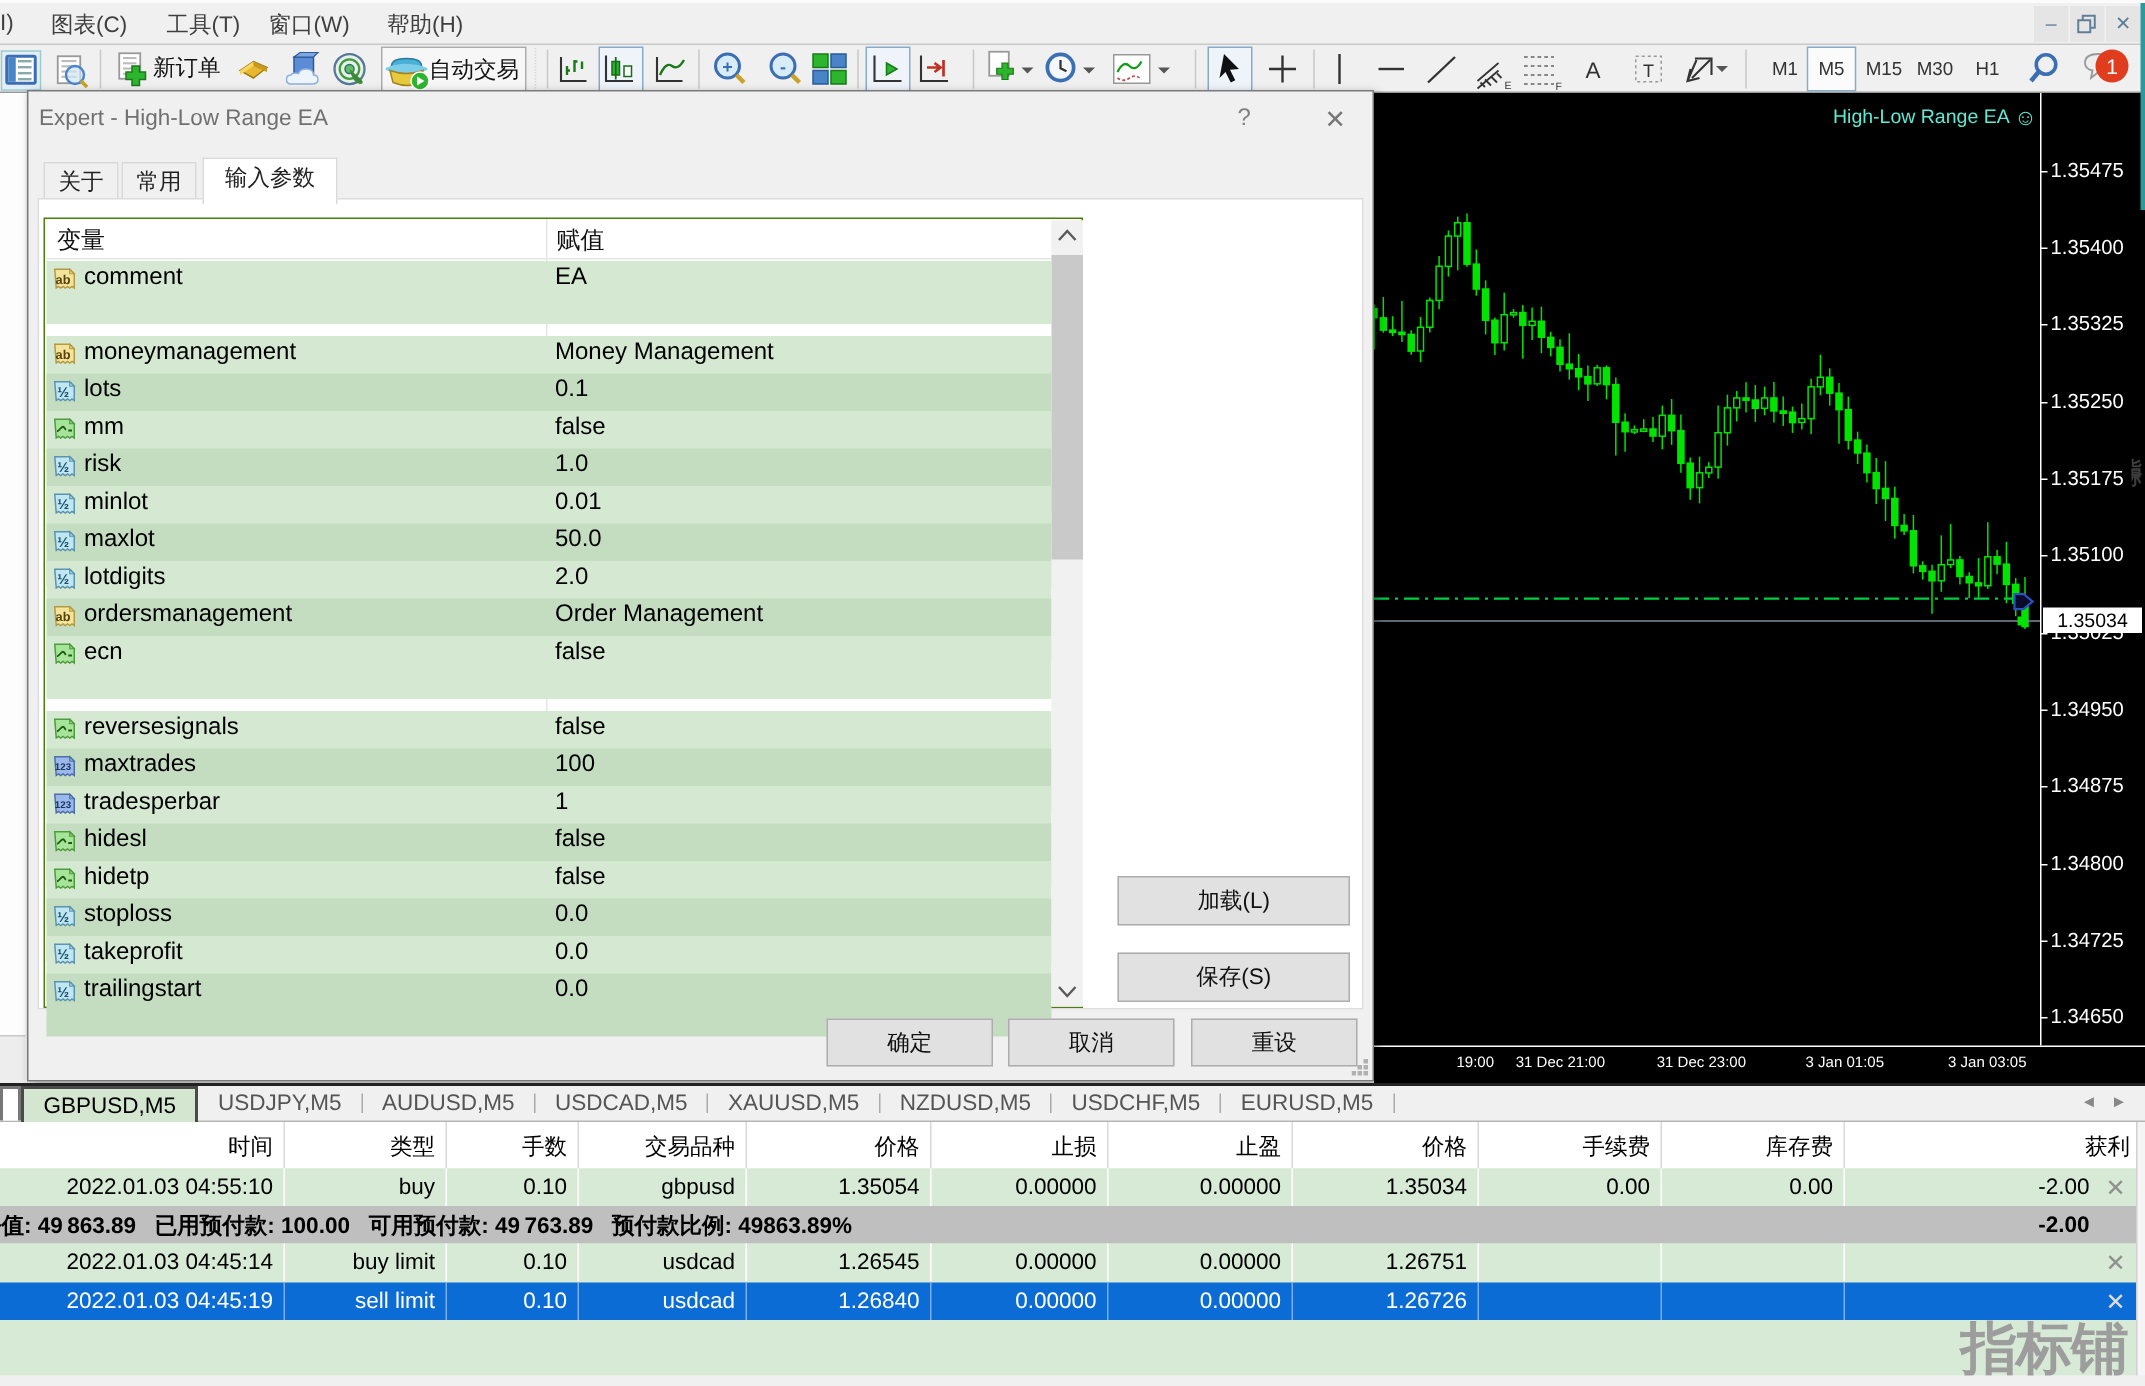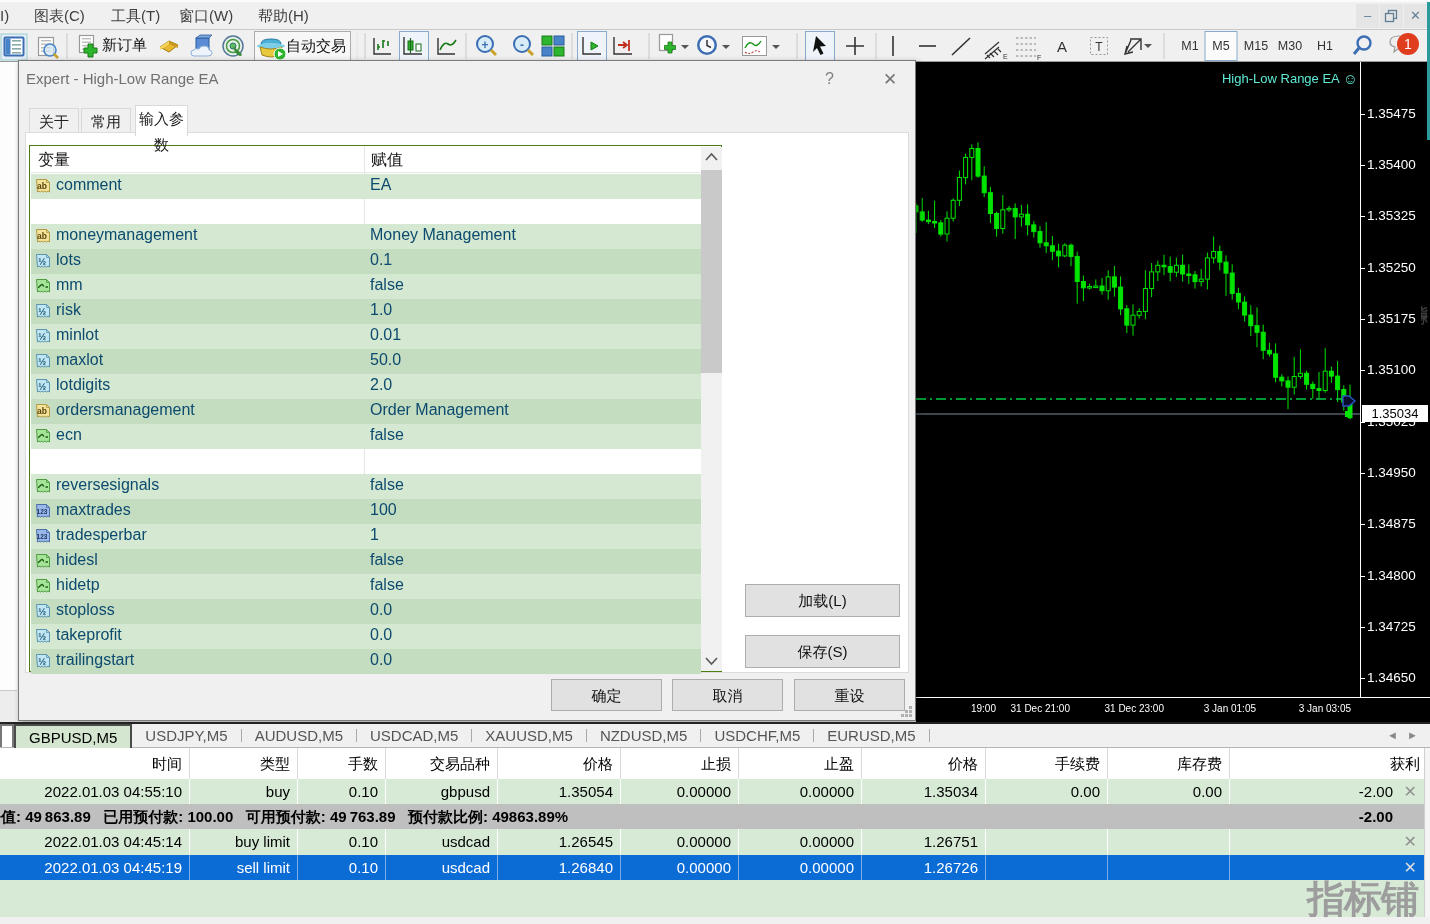--- a/index.html
+++ b/index.html
@@ -13,21 +13,21 @@
 #chart{position:absolute;left:916px;top:62px;width:514px;height:662px;background:#000;overflow:hidden}
 .plab{position:absolute;left:451px;width:60px;font-size:13.5px;color:#fff}
 .tlab{position:absolute;top:641px;width:120px;text-align:right;font-size:10px;color:#fff}
 
 #dlg{position:absolute;left:18px;top:60px;width:898px;height:661px;background:#f0f0f0;border:1px solid #7a7a7a;box-shadow:2px 2px 6px rgba(0,0,0,0.35)}
 #dlgtitle{position:absolute;left:7px;top:9px;font-size:15px;color:#707070}
 .tab{position:absolute;top:47px;height:27px;background:#f0f0f0;border:1px solid #d9d9d9;font-size:15px;color:#222;text-align:center;line-height:26px}
 .tab.on{top:44px;height:31px;background:#fff;border:1px solid #d9d9d9;border-bottom:none;z-index:3}
 #pane{position:absolute;left:6px;top:71px;width:884px;height:541px;background:#fff;border:1px solid #dcdcdc}
 #ptable{position:absolute;left:3px;top:12px;width:693px;height:527px;background:#fff;border:1px solid #4d7c0f}
-.prow{position:absolute;left:1px;width:670px;height:25px;font-size:16px;color:#0c4a6e}
+.prow{position:absolute;left:1px;width:670px;height:42px;font-size:16px;color:#000000}
 .rl{background:#d5e9d2}
 .rd{background:#c4ddc1}
 .pname{position:absolute;left:25px;top:2px}
 .pval{position:absolute;left:339px;top:2px}
 .picw{position:absolute;left:4px;top:4px;width:16px;height:16px}
 .pic{width:16px;height:16px}
 .colsep{position:absolute;left:334px;top:0;width:1px;height:525px;background:#e6e6e6}
 #phdr{position:absolute;left:1px;top:0;width:670px;height:27px;background:#fff;border-bottom:1px solid #e6e6e6;font-size:16px;color:#111}
 #vscroll{position:absolute;left:671px;top:1px;width:21px;height:524px;background:#f1f1f1}
 .btn{position:absolute;background:#e1e1e1;border:1px solid #adadad;font-size:15px;color:#111;text-align:center}
@@ -382,21 +382,21 @@
 <div style="position:absolute;left:0;top:690px;width:17px;height:32px;background:#ededed;border-top:1px solid #c8c8c8"></div>
 <div style="position:absolute;left:1427px;top:2px;width:3px;height:138px;background:#2a9a9a"></div>
 <div style="position:absolute;left:1421px;top:295px;width:9px;height:52px;overflow:hidden;color:#3c3c3c;font-size:13px;font-weight:bold;writing-mode:vertical-rl;letter-spacing:6px">指标</div>
 
 <div id="dlg">
  <div id="dlgtitle">Expert - High-Low Range EA</div>
  <div style="position:absolute;left:806px;top:9px;color:#808080;font-size:16px">?</div>
  <div style="position:absolute;left:864px;top:8px;color:#777;font-size:17px">✕</div>
  <div class="tab" style="left:10px;width:50px">关于</div>
  <div class="tab" style="left:62px;width:50px">常用</div>
- <div class="tab on" style="left:116px;width:53px">输入参数</div>
+ <div class="tab on" style="left:116px;width:90px">输入参数</div>
  <div id="pane">
    <div id="ptable">
      <div id="phdr">
           <span style="position:absolute;left:7px;top:4px">变量</span>
           <span style="position:absolute;left:340px;top:4px">赋值</span>
         </div>
      <div class="colsep"></div>
      <div class="prow rl" style="top:28px">
           <span class="picw"><svg class="pic" viewBox="0 0 16 16">
               <path d="M1.5 1.5 h10 l3 3 v9.5 l-1.5-1 -1.5 1 -1.5-1 -1.5 1 -1.5-1 -1.5 1 -1.5-1 -1.5 1 z" fill="#f4e39a" stroke="#b39a44" stroke-width="1"></path>

